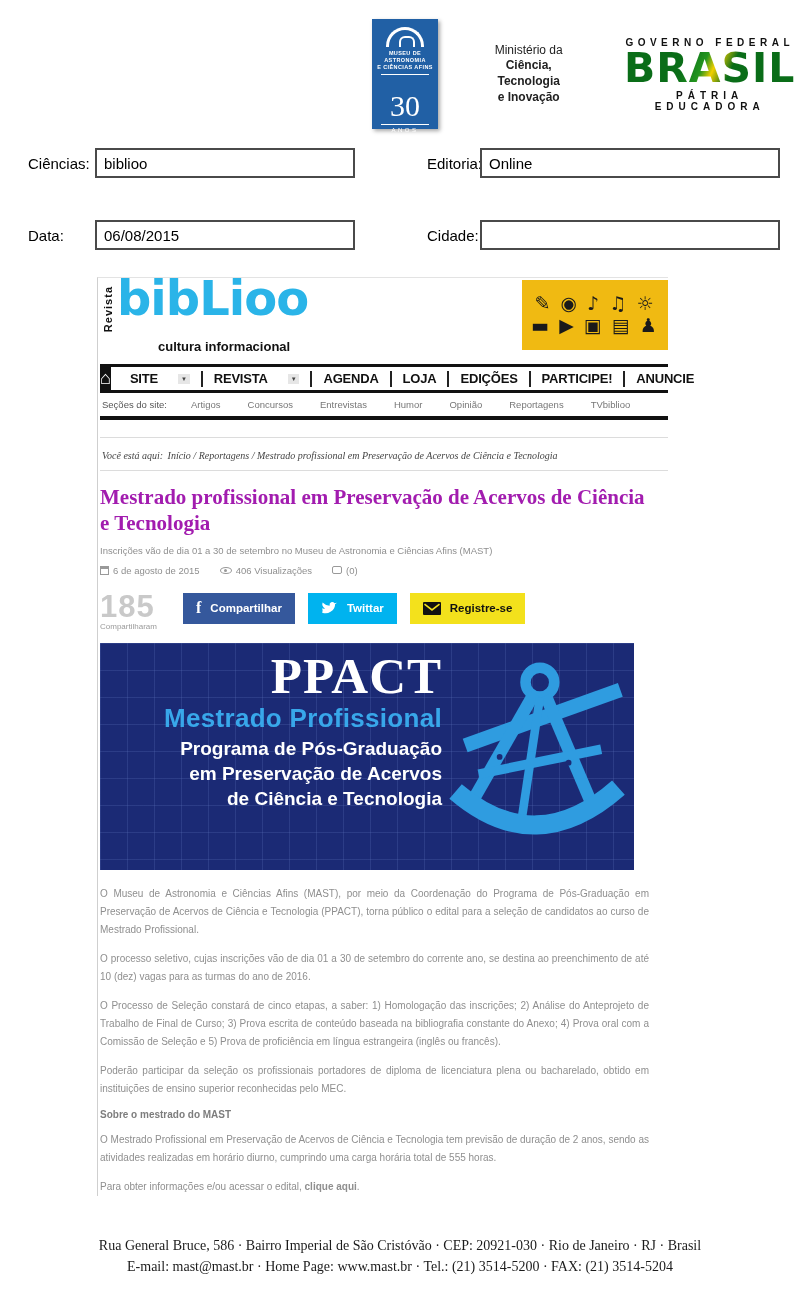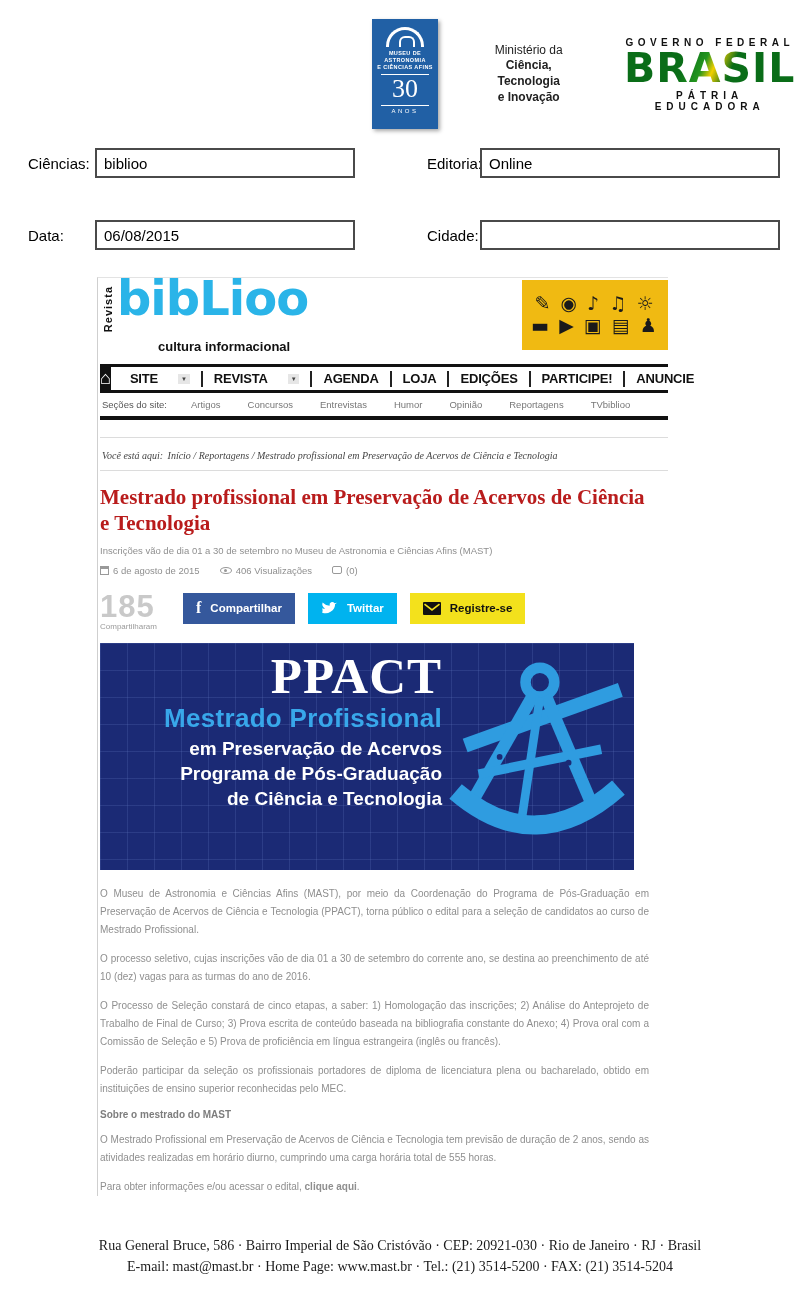--- a/index.html
+++ b/index.html
@@ -10,22 +10,22 @@
 
   
   .top-logos { display:flex; align-items:center; gap:36px; margin:16px 0 0 372px; height:116px; }
   .mast-logo { width:66px; height:110px; background:#2160a5; color:#fff; text-align:center;
     padding-top:7px; box-shadow:2px 2px 4px rgba(0,0,0,.35); flex:0 0 auto; }
   .dome { width:38px; height:20px; border:3px solid #fff; border-bottom:none;
     border-radius:19px 19px 0 0; margin:1px auto 3px; position:relative; }
   .dome::after { content:""; position:absolute; left:10px; bottom:0; width:12px; height:9px;
     border:2px solid #fff; border-bottom:none; border-radius:6px 6px 0 0; }
   .mast-name { font-size:5.5px; font-weight:bold; letter-spacing:.4px; line-height:1.3; }
-  .mast-30 { font-family:"Liberation Serif", serif; font-size:26px; line-height:1; margin-top:3px;
-    border-top:1px solid #fff; width:48px; margin-left:auto; margin-right:auto; padding-top:1px; }
+  .mast-30 { font-family:"Liberation Serif", serif; font-size:30px; line-height:1; margin-top:3px;
+    border-top:1px solid #fff; width:48px; margin-left:auto; margin-right:auto; padding-top:16px; }
   .mast-anos { font-size:6px; letter-spacing:2.5px; border-top:1px solid #fff; width:48px;
     margin:3px auto 0; padding-top:2px; }
   .ministry { text-align:center; font-size:12px; color:#222; line-height:1.3; }
   .ministry .b { font-weight:bold; font-size:12px; }
   .gov { text-align:center; }
   .gov-top { font-size:10px; font-weight:bold; letter-spacing:4.5px; color:#111; }
   .gov-brand { font-size:41px; font-weight:900; letter-spacing:1px; line-height:1;
     font-family:"DejaVu Sans", sans-serif;
     background:linear-gradient(115deg,#0a6d18 36%,#23951f 46%,#f2cf00 52%,#0a6d18 61%);
     -webkit-background-clip:text; background-clip:text; color:transparent; }
@@ -66,21 +66,21 @@
 
   .subnav { display:flex; align-items:center; height:23px; font-size:9.5px; padding-left:2px; }
   .subnav-label { color:#555; margin-right:24px; }
   .subnav-item { color:#777; margin-right:27px; cursor:pointer; }
   .thick-line { border-top:4px solid #111; }
 
   .crumb-wrap { margin-top:17px; border-top:1px solid #dcdcdc; border-bottom:1px solid #dcdcdc;
     padding:7px 2px; }
   .crumb { font-family:"Liberation Serif", serif; font-style:italic; font-size:10px; color:#444; }
 
-  .title { font-family:"Liberation Serif", serif; font-weight:bold; font-size:21px; color:#b91c1c;
+  .title { font-family:"Liberation Serif", serif; font-weight:bold; font-size:21px; color:#a21caf;
     margin-top:13px; line-height:1.25; width:548px; }
   .subtitle { margin-top:8px; font-size:9.5px; color:#8f8f8f; }
   .meta { margin-top:9px; display:flex; align-items:center; gap:20px; font-size:9.5px; color:#8f8f8f; }
   .meta-group { display:flex; align-items:center; gap:4px; }
   .i-cal { width:9px; height:9px; border:1px solid #999; border-top:3px solid #999; display:inline-block; }
   .i-eye { width:12px; height:7px; border:1px solid #999; border-radius:50%; display:inline-block; position:relative; }
   .i-eye::after { content:""; position:absolute; left:3.5px; top:1.5px; width:3px; height:3px;
     border-radius:50%; background:#999; }
   .i-com { width:10px; height:8px; border:1px solid #999; border-radius:2px; display:inline-block; }
 
@@ -249,22 +249,22 @@
         <path d="M1.5 2.2 L9 8 L16.5 2.2" stroke="#f3e11c" stroke-width="1.6" fill="none"></path>
       </svg>
       <span>Registre-se</span>
     </button>
   </div>
 
   <div class="banner">
     <div class="banner-text">
       <div class="banner-title">PPACT</div>
       <div class="banner-sub">Mestrado Profissional</div>
+      <div class="banner-line">Programa de Pós-Graduação</div>
       <div class="banner-line">em Preservação de Acervos</div>
-      <div class="banner-line">Programa de Pós-Graduação</div>
       <div class="banner-line">de Ciência e Tecnologia</div>
     </div>
     <svg class="sextant" width="182" height="205" viewBox="0 0 190 205">
       <g fill="none" stroke="#2f9ce0">
         <circle cx="98" cy="26" r="15" stroke-width="11"></circle>
         <line x1="20" y1="92" x2="182" y2="34" stroke-width="15"></line>
         <line x1="92" y1="38" x2="22" y2="160" stroke-width="13"></line>
         <line x1="104" y1="40" x2="150" y2="148" stroke-width="13"></line>
         <line x1="98" y1="42" x2="78" y2="176" stroke-width="9"></line>
         <line x1="34" y1="122" x2="162" y2="96" stroke-width="10"></line>

